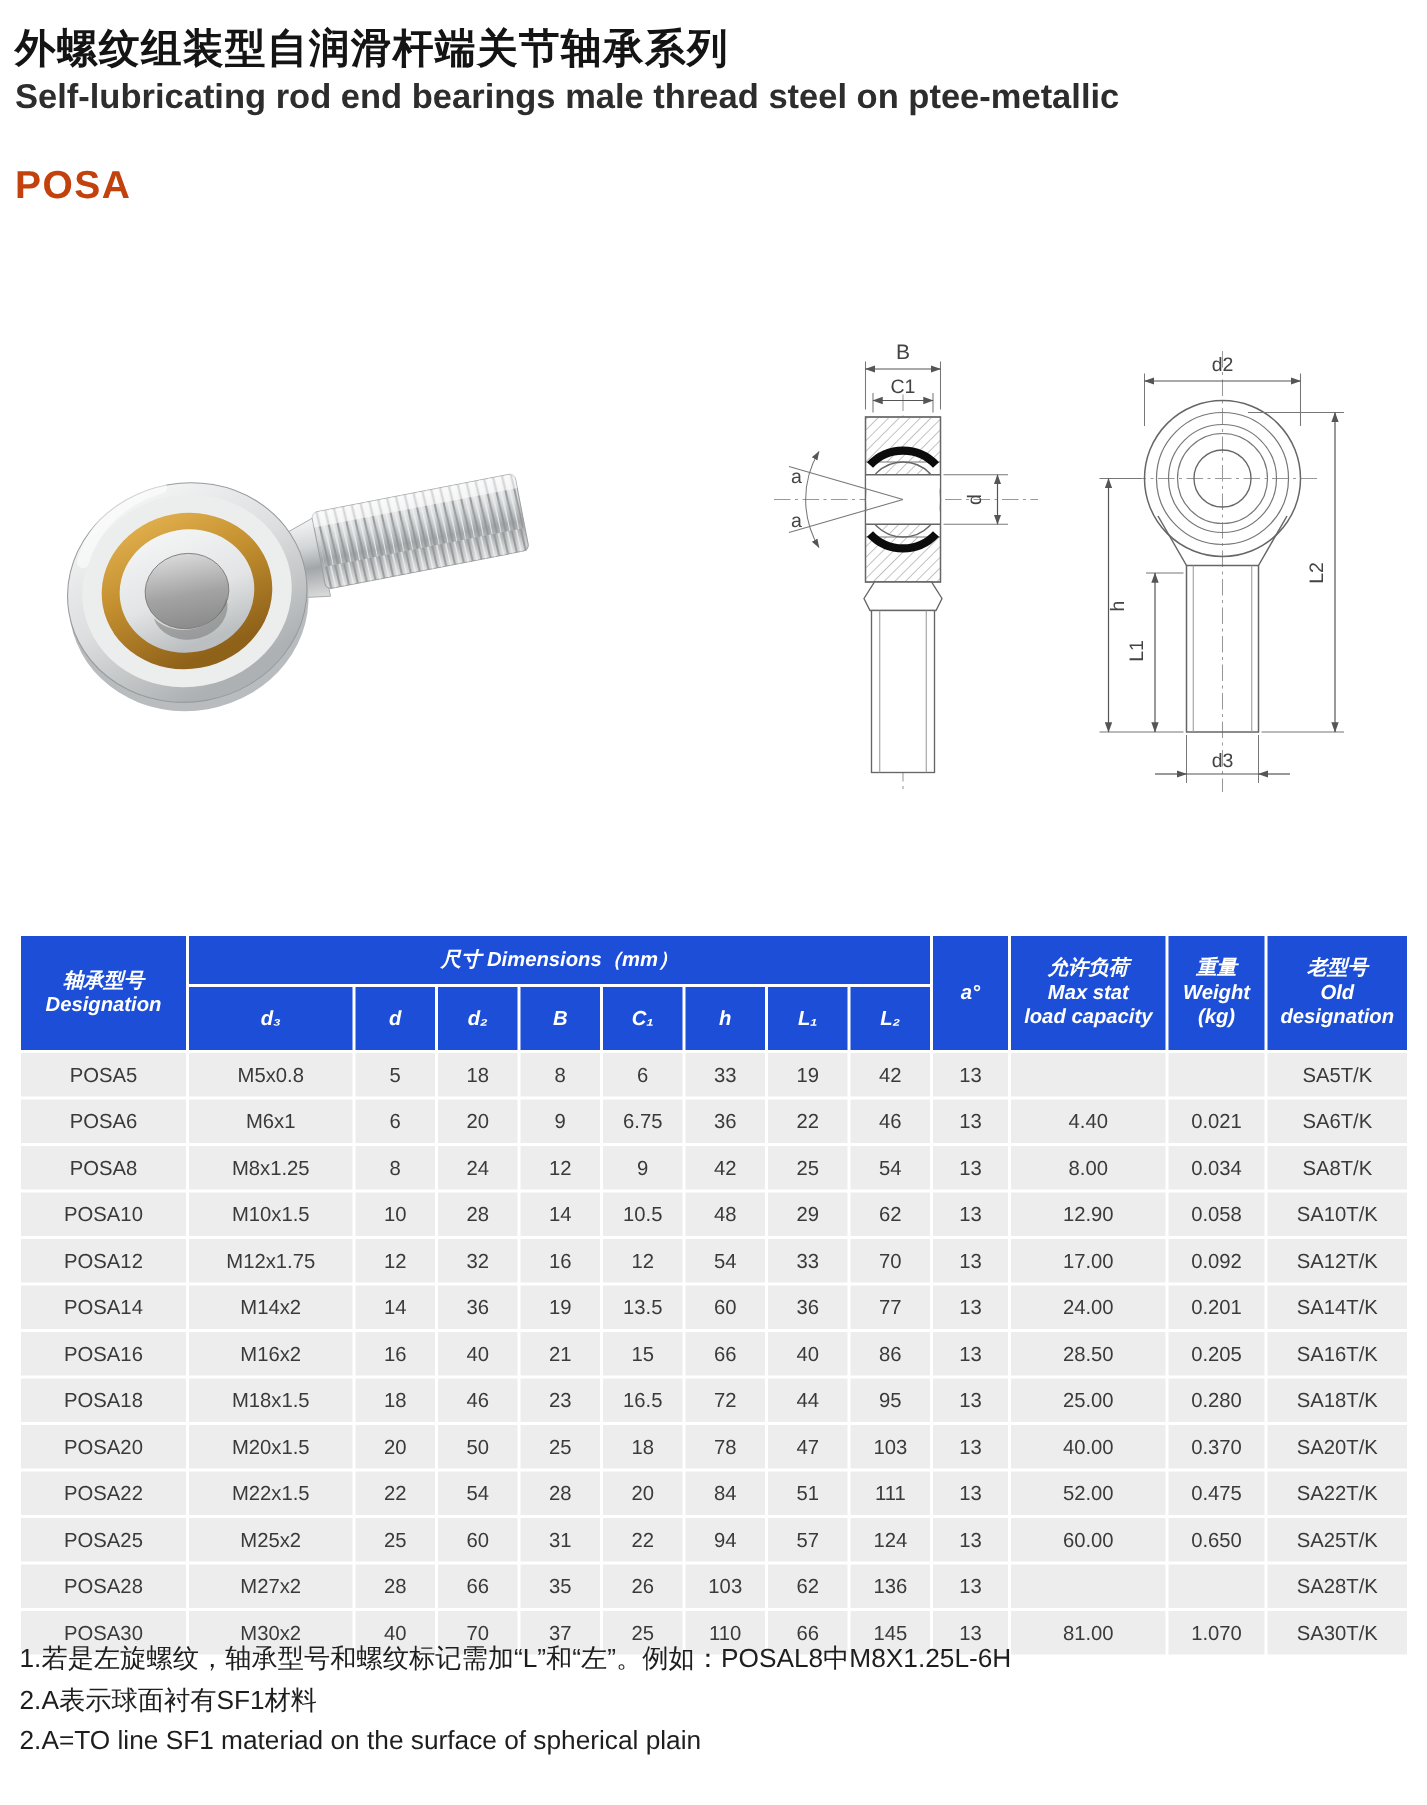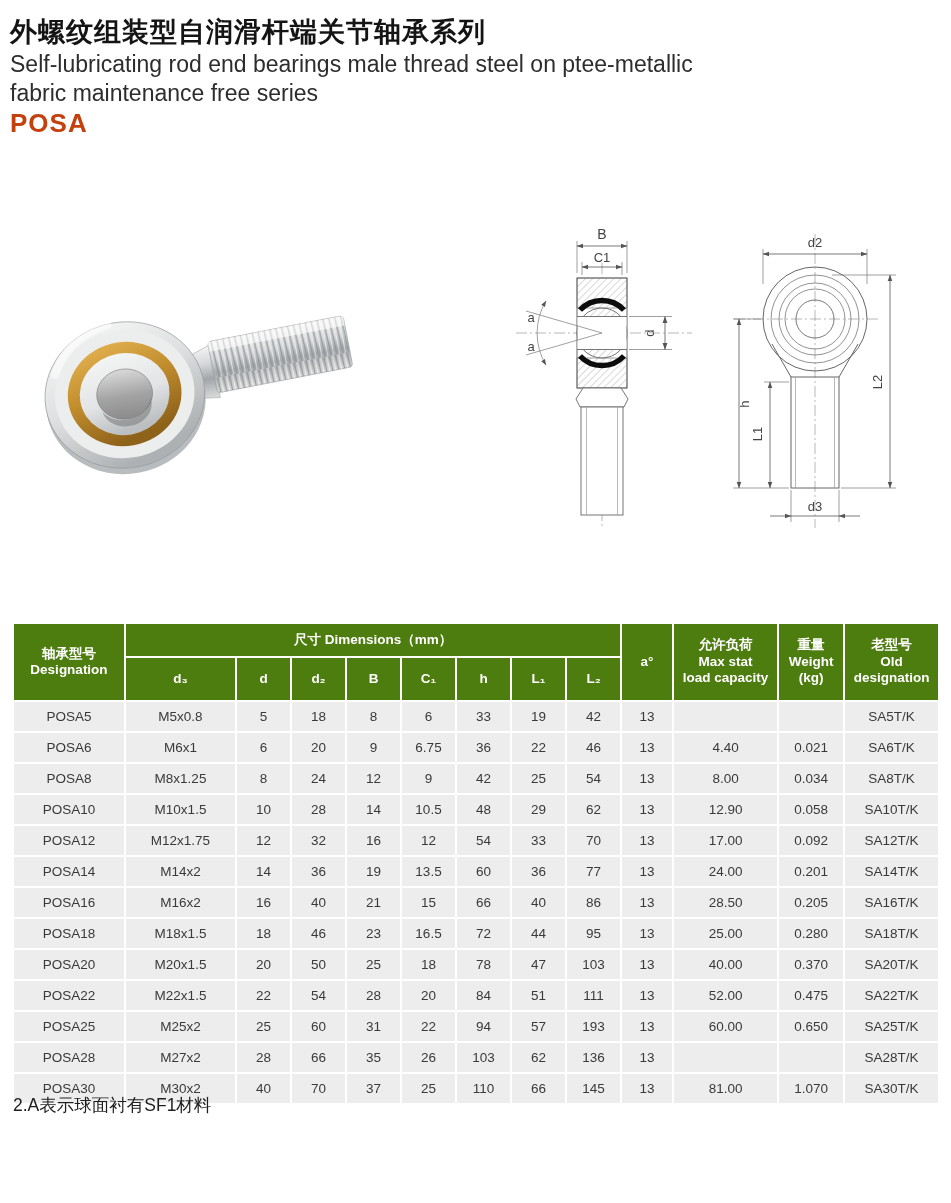--- a/index.html
+++ b/index.html
@@ -3,49 +3,48 @@
 <meta charset="utf-8">
 <style>
   html,body{margin:0;padding:0;}
   body{
     width:951px;height:1203px;position:relative;background:#ffffff;
     font-family:"Liberation Sans","DejaVu Sans",sans-serif;color:#222;
     overflow:hidden;
   }
   .abs{position:absolute;}
   .title-cn{left:10px;top:14px;font-size:27px;font-weight:bold;color:#141414;letter-spacing:1px;}
-  .title-en{left:10px;top:50px;font-size:23px;color:#2d2d2d;line-height:29px;}
+  .title-en{left:10px;top:50px;font-size:23px;color:#2d2d2d;line-height:29px;font-weight:bold;}
   .series{left:10px;top:108px;font-size:26px;font-weight:bold;color:#c2410c;letter-spacing:1px;}
 
   
   .spec-table-wrap{left:12px;top:622px;width:928px;}
   table{border-collapse:separate;border-spacing:2px;table-layout:fixed;width:928px;}
   thead th{
-    background:#4d7c0f;color:#ffffff;font-weight:bold;font-size:13.5px;
-    line-height:1.22;text-align:center;vertical-align:middle;padding:1px 0;
+    background:#1d4ed8;color:#ffffff;font-weight:bold;font-size:13.5px;
+    line-height:1.22;text-align:center;vertical-align:middle;padding:1px 0;font-style:italic;
   }
   .th-row-top th.dims-span{height:30px;}
   .th-row-sub th{height:40px;}
   tbody td{
     background:#ededed;color:#3a3a3a;font-size:13.5px;height:27px;
     text-align:center;vertical-align:middle;white-space:nowrap;overflow:hidden;
   }
   
   .notes{left:13px;top:1092px;font-size:17.5px;line-height:27.5px;color:#1e1e1e;}
   .notes div{white-space:nowrap;}
   
   svg text{font-family:"Liberation Sans","DejaVu Sans",sans-serif;fill:#444;}
 </style>
 </head>
 <body>
 
 <div class="abs title-cn">外螺纹组装型自润滑杆端关节轴承系列</div>
 <div class="abs title-en">
   <div>Self-lubricating rod end bearings male thread steel on ptee-metallic</div>
-  <div>fabric maintenance free series</div>
 </div>
 <div class="abs series">POSA</div>
 
 <svg class="abs" style="left:25px;top:283px;" width="335" height="205" viewBox="0 0 335 205">
   <defs>
     <linearGradient id="shankGrad" x1="0" y1="0" x2="0" y2="1">
       <stop offset="0" stop-color="#f5f5f5"></stop>
         <stop offset="0.35" stop-color="#d3d6d8"></stop>
       <stop offset="0.62" stop-color="#a2a6a9"></stop>
         <stop offset="1" stop-color="#dcdddd"></stop>
@@ -403,21 +402,21 @@
         </tr>
         <tr>
           <td>POSA25</td>
           <td>M25x2</td>
           <td>25</td>
           <td>60</td>
           <td>31</td>
           <td>22</td>
           <td>94</td>
           <td>57</td>
-          <td>193</td>
+          <td>124</td>
           <td>13</td>
           <td>60.00</td>
           <td>0.650</td>
           <td>SA25T/K</td>
         </tr>
         <tr>
           <td>POSA28</td>
           <td>M27x2</td>
           <td>28</td>
           <td>66</td>
@@ -444,14 +443,16 @@
           <td>13</td>
           <td>81.00</td>
           <td>1.070</td>
           <td>SA30T/K</td>
         </tr>
       </tbody>
   </table>
 </div>
 
 <div class="abs notes">
+  <div>1.若是左旋螺纹，轴承型号和螺纹标记需加“L”和“左”。例如：POSAL8中M8X1.25L-6H</div>
   <div>2.A表示球面衬有SF1材料</div>
+  <div>2.A=TO line SF1 materiad on the surface of spherical plain</div>
 </div>
 
 </body></html>

